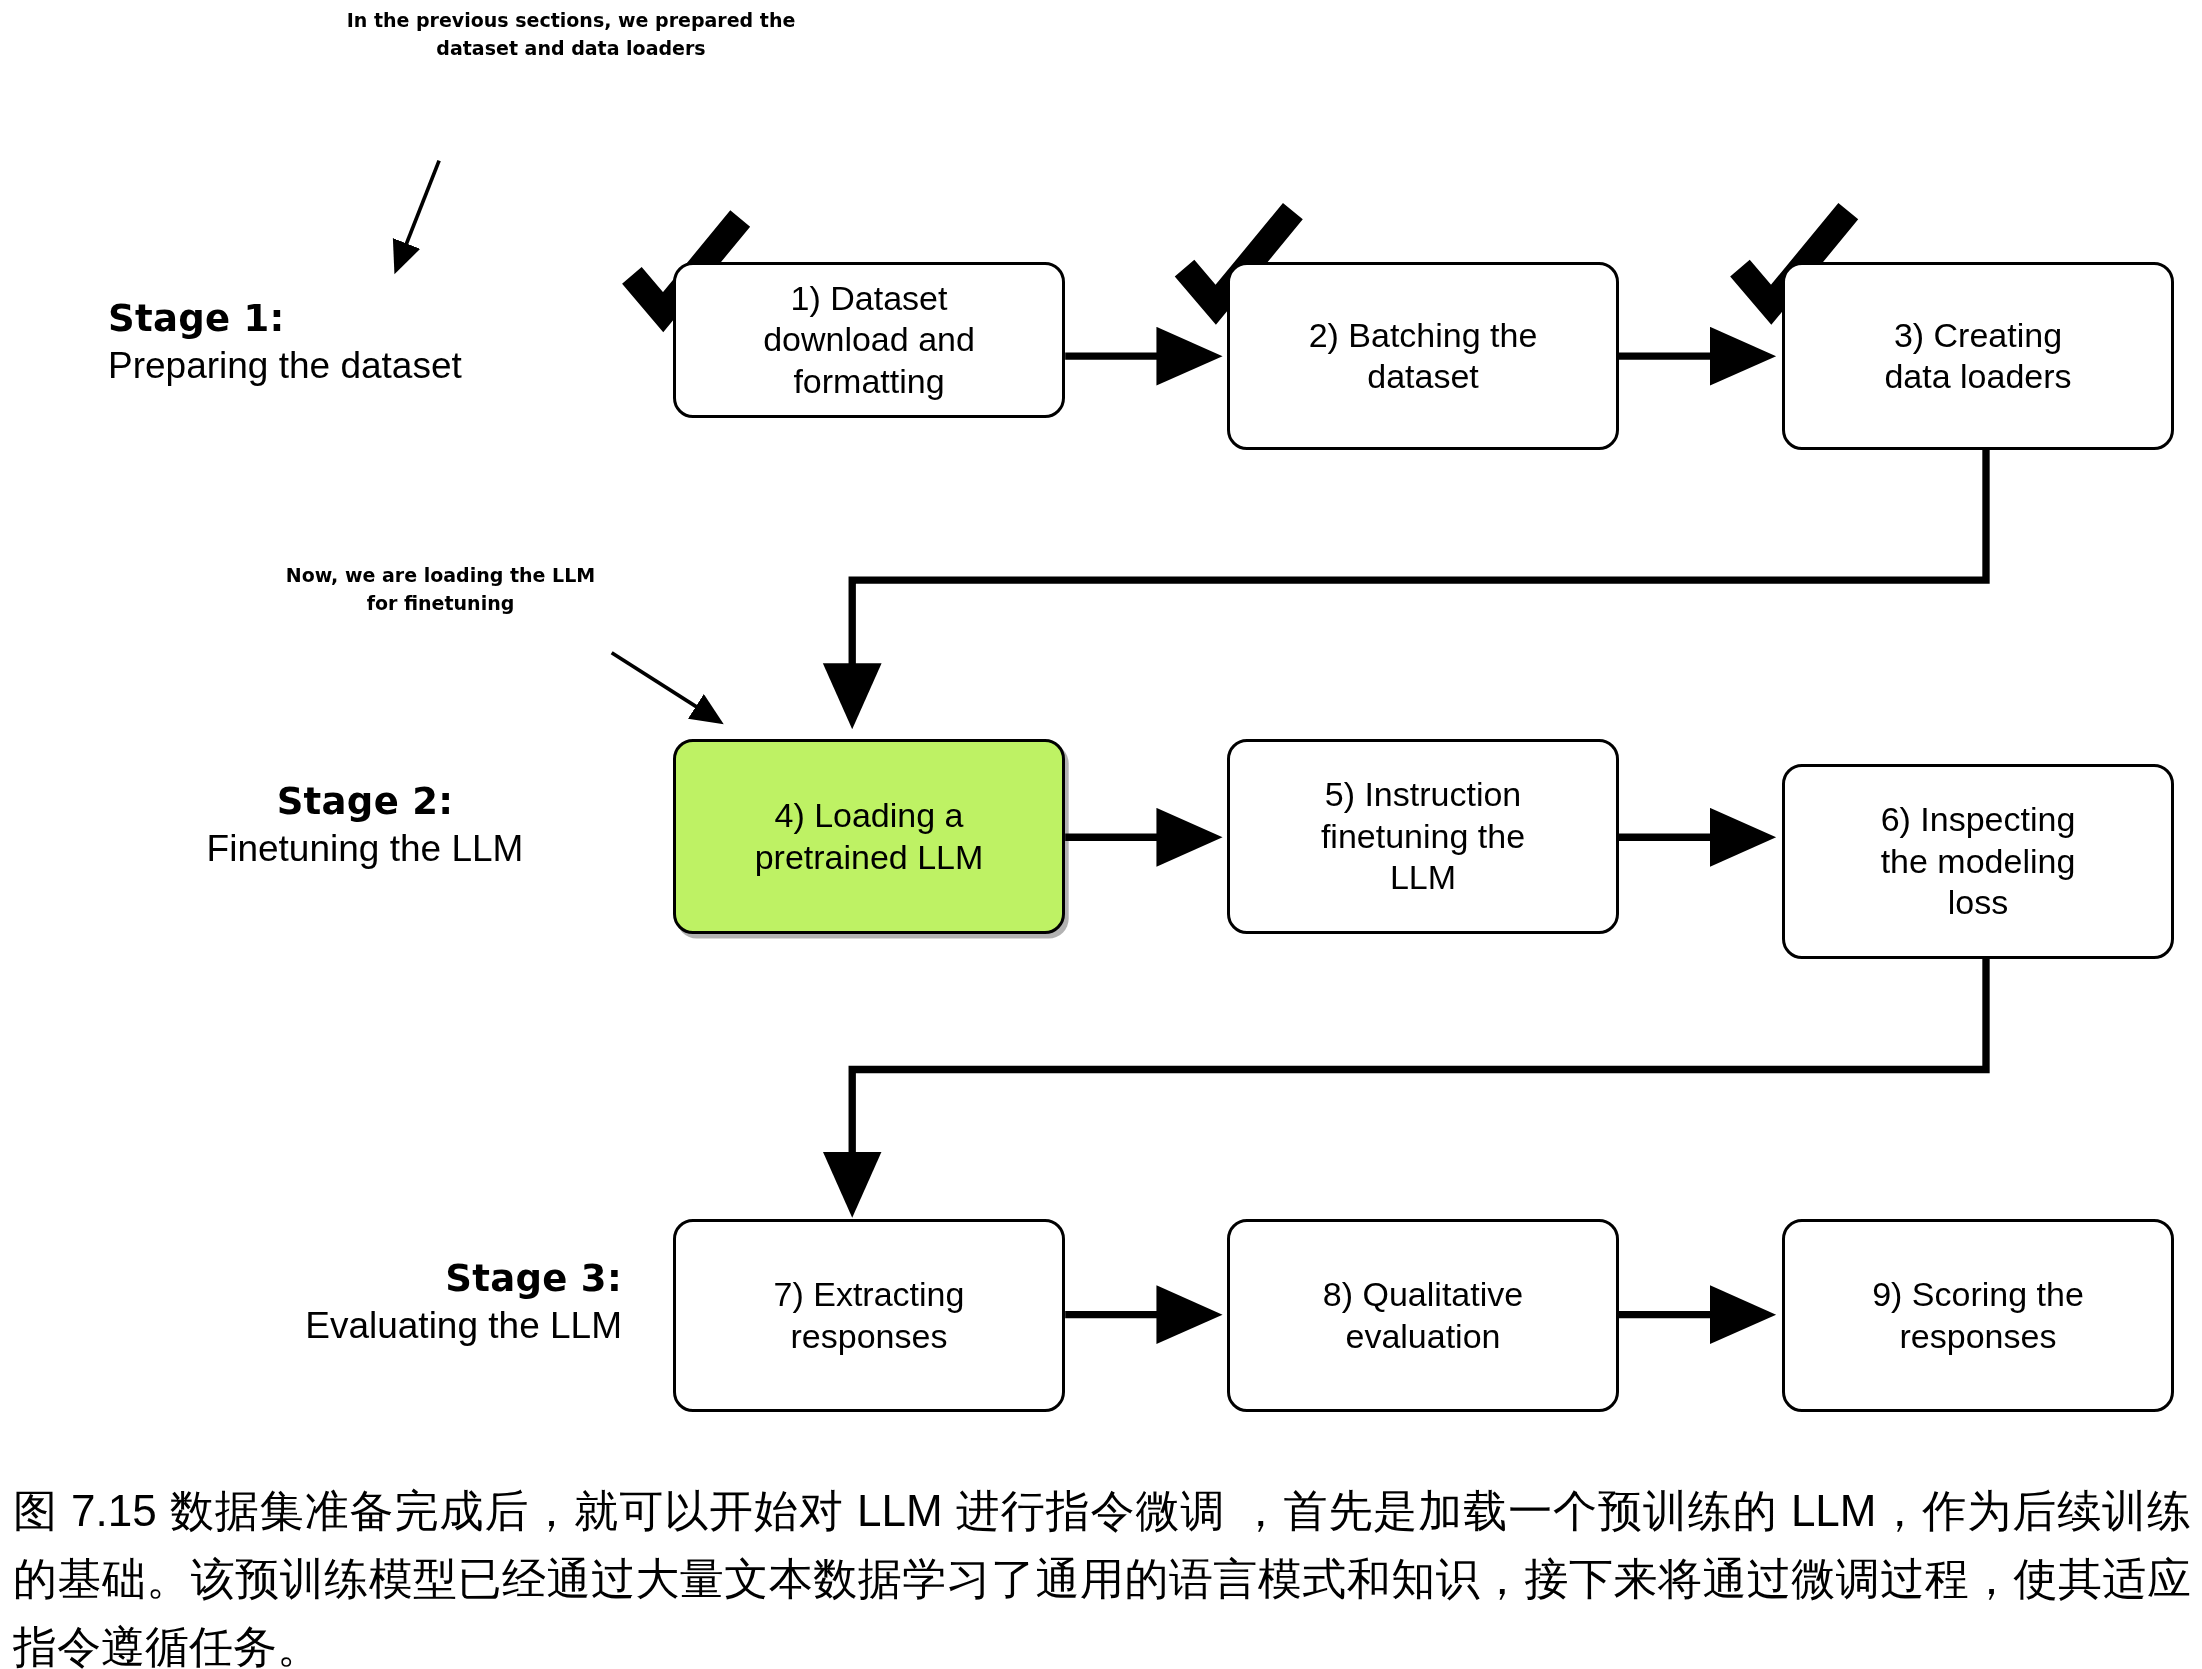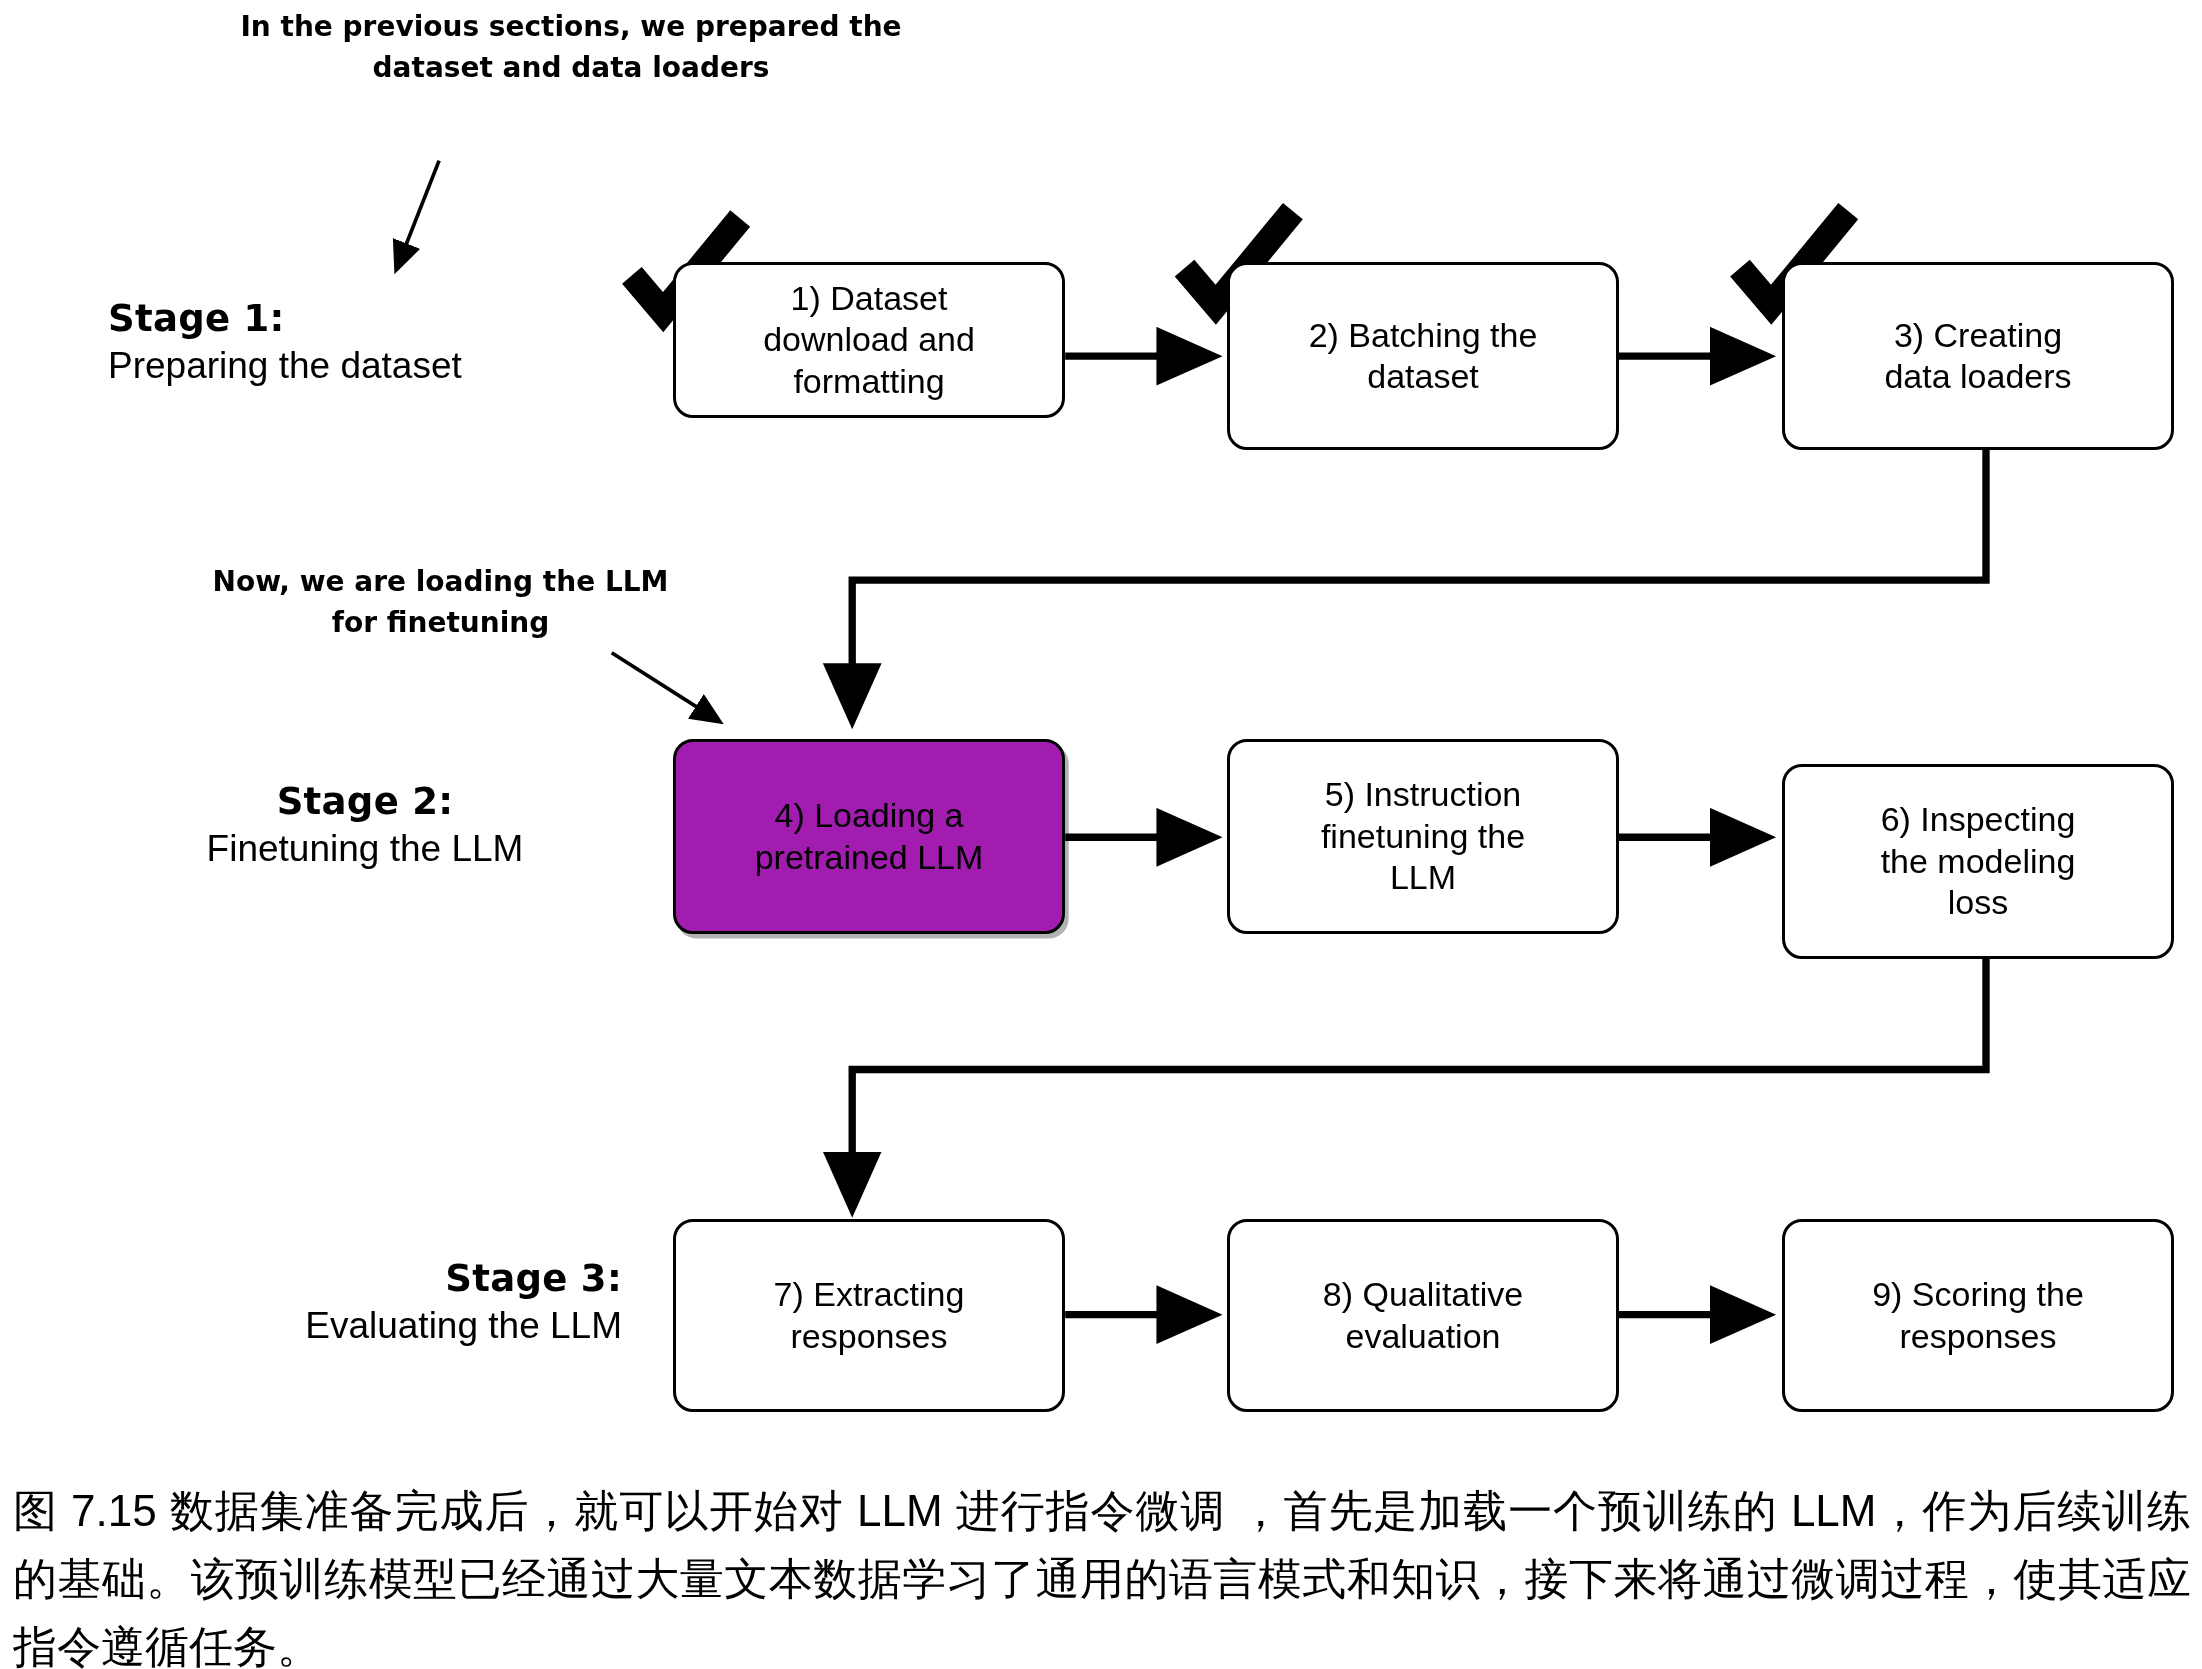--- a/index.html
+++ b/index.html
@@ -19,21 +19,21 @@
     position: relative;
     width: 2202px;
     height: 1669px;
   }
   .abs { position: absolute; }
 
   
   .annot {
     font-family: "DejaVu Sans", sans-serif;
     font-weight: bold;
-    font-size: 28px;
+    font-size: 19px;
     line-height: 1.45;
     text-align: center;
     color: #000;
     white-space: pre-line;
   }
 
   
   .stage-label { width: 514px; }
   .stage-label .title {
     font-family: "DejaVu Sans", sans-serif;
@@ -60,21 +60,21 @@
     align-items: center;
     justify-content: center;
     text-align: center;
     font-family: "Liberation Sans", sans-serif;
     font-size: 34px;
     line-height: 1.22;
     padding: 5.5px 9.2px;
     white-space: pre-line;
   }
   .node.highlight {
-    background: #a21caf;
+    background: #bef264;
     box-shadow: 3.7px 4.6px 0 rgba(0,0,0,0.30);
   }
 
   
   .caption {
     position: absolute;
     left: 13px;
     top: 1477px;
     width: 2178px;
     font-family: "Liberation Sans", sans-serif;

